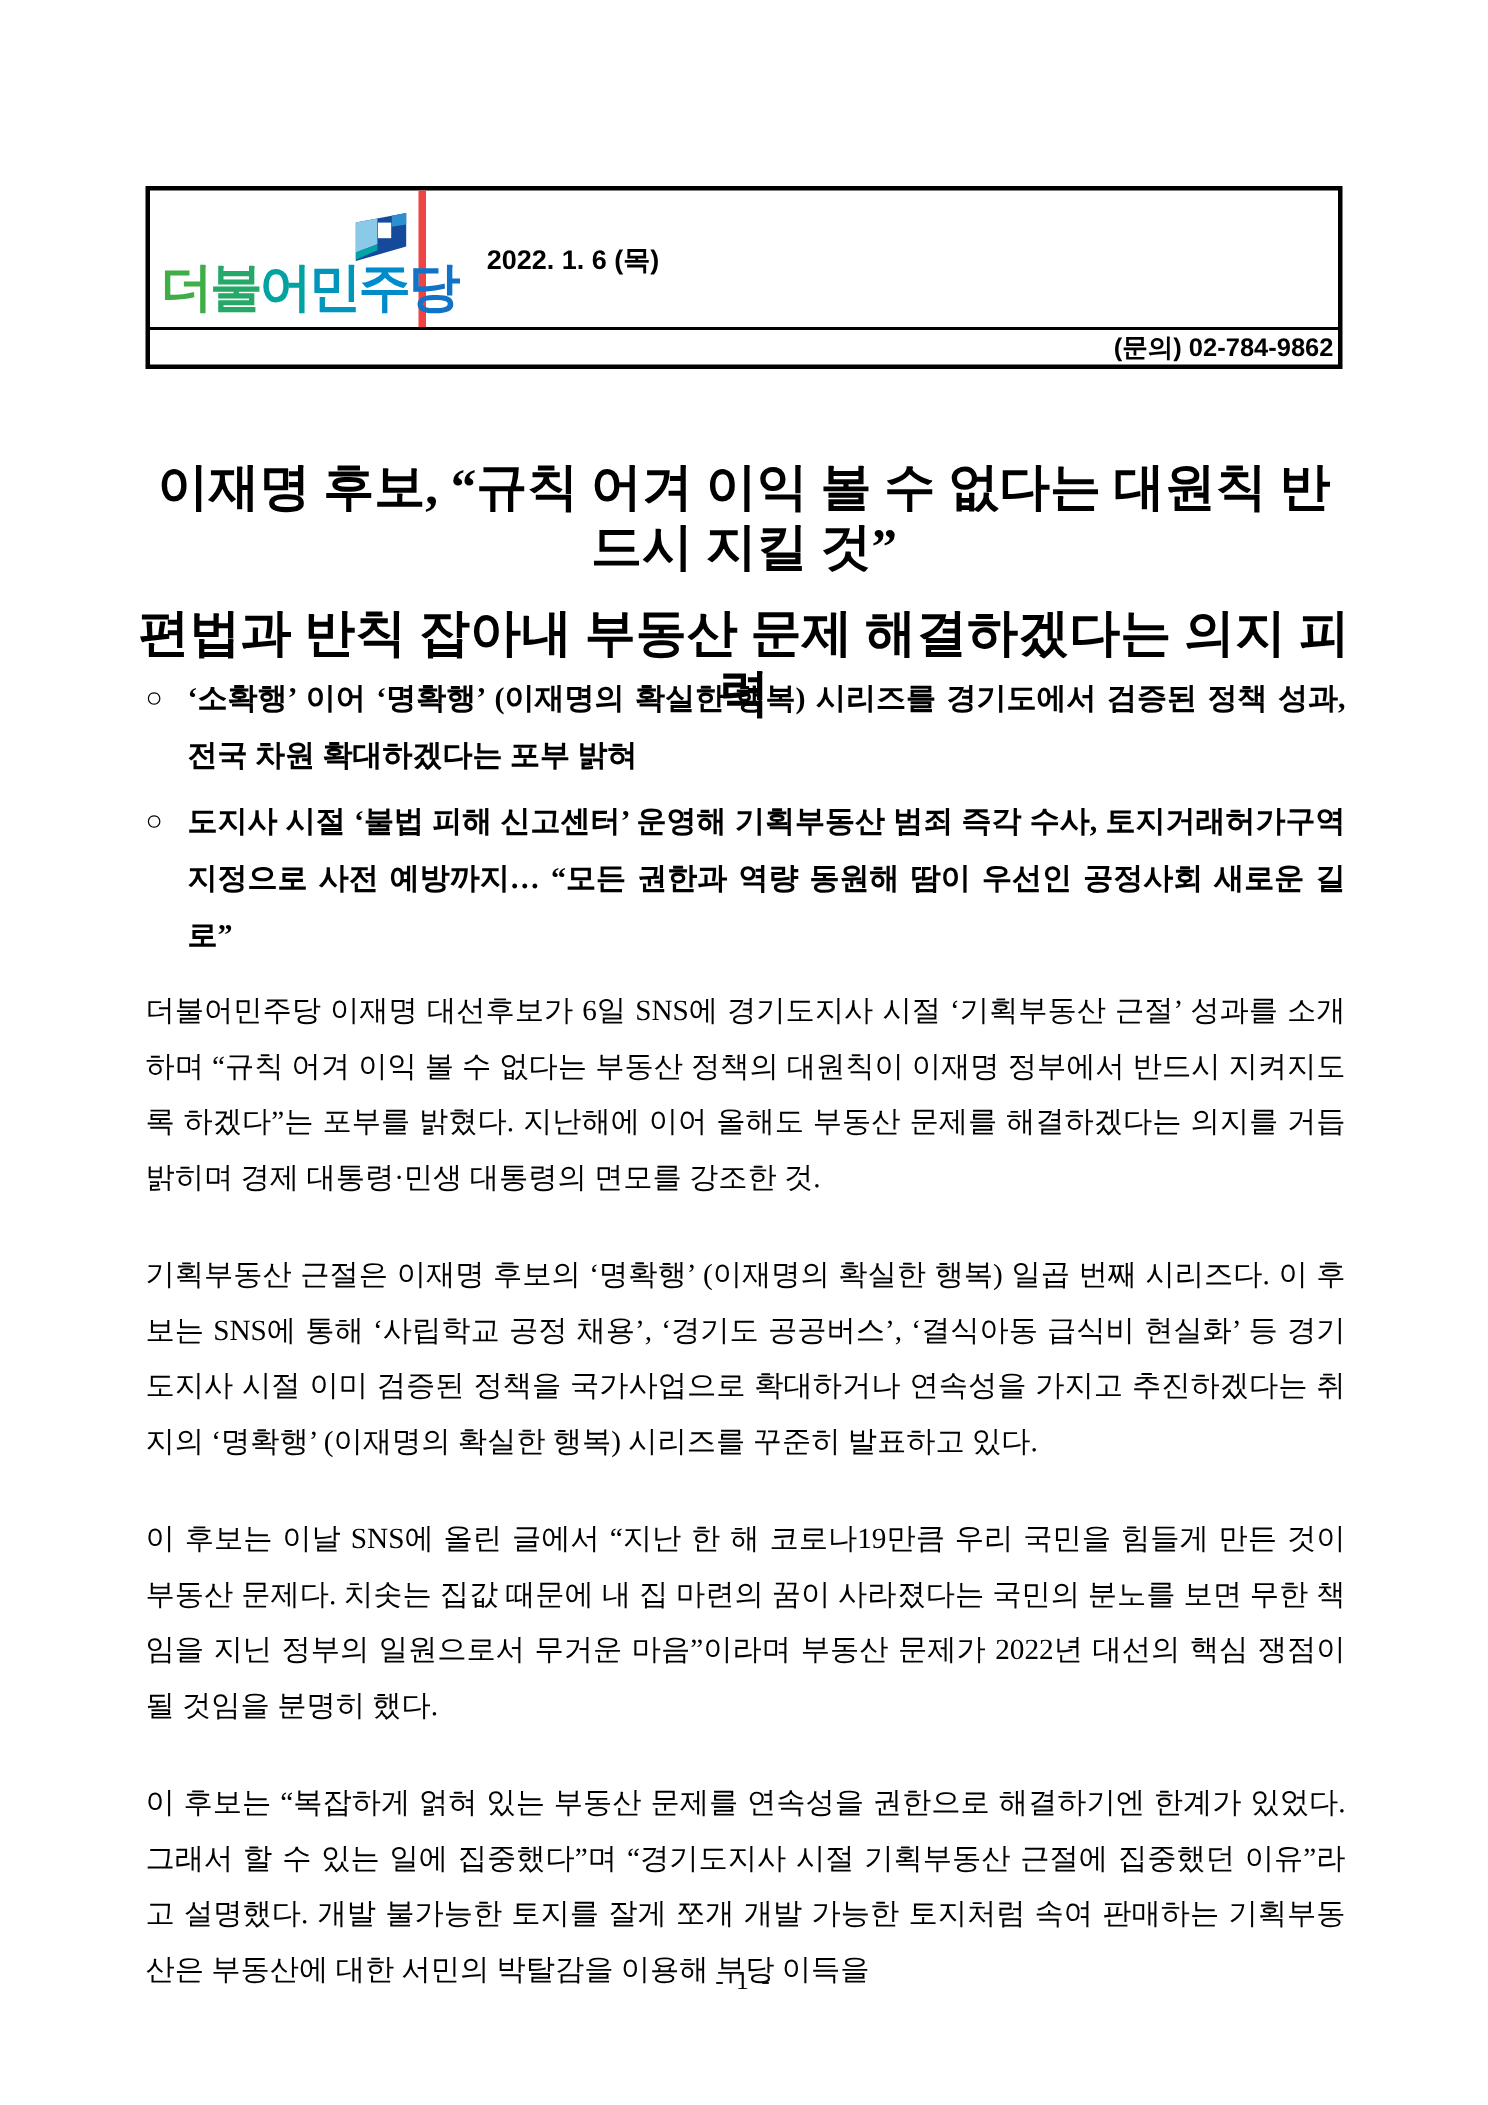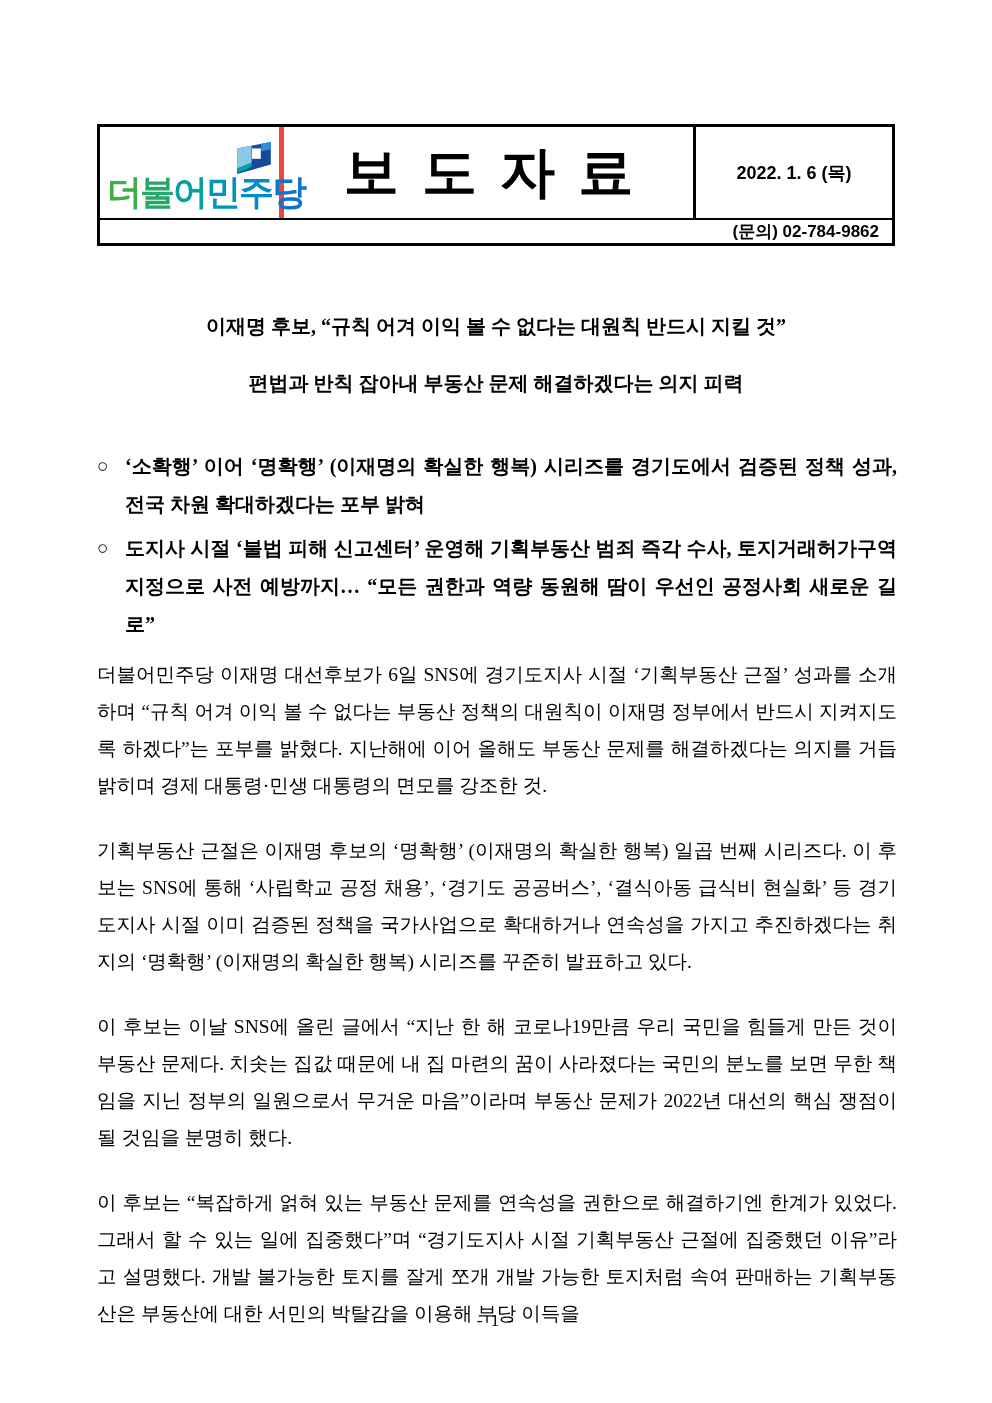--- a/index.html
+++ b/index.html
@@ -46,32 +46,32 @@
   .row2 {
     border-top: 3px solid #000; height: 38px;
     display: flex; align-items: center; justify-content: center;
     font-family: "Liberation Sans", "DejaVu Sans", sans-serif;
     font-weight: 700; font-size: 20px; letter-spacing: -0.5px;
     white-space: nowrap;
   }
   .row3 {
     border-top: 2px solid #000; height: 25px;
     display: flex; align-items: center; justify-content: flex-end;
-    padding-right: 13px;
+    padding-right: 3px;
     font-family: "Liberation Sans", "DejaVu Sans", sans-serif;
     font-weight: 700; font-size: 17px;
   }
 
   
   .title-block {
     position: absolute; left: 90px; top: 306px; width: 812px;
     text-align: center;
   }
   .title-block h1, .title-block h2 {
-    font-size: 20px; line-height: 40px; font-weight: 700;
+    font-size: 34px; line-height: 40px; font-weight: 700;
     font-family: "Liberation Serif", "DejaVu Serif", serif;
   }
   .title-block h1 { margin-bottom: 17px; }
 
   
   .summary {
     position: absolute; left: 97px; top: 447px; width: 800px;
     font-weight: 700; font-size: 20px;
   }
   .bullet-item { display: flex; margin-bottom: 6px; }
@@ -109,21 +109,20 @@
           <path d="M4,13 L46,5 L46,33 L4,45 Z" fill="#15499C"></path>
           <path d="M4,13 L22,9.6 L22,31 L4,38 Z" fill="#8BC9E9"></path>
           <path d="M4,38 L22,31 L22,36 L4,44 Z" fill="#00A5A8"></path>
           <path d="M34,7.3 L46,5 L46,14.5 L34,16.5 Z" fill="#2B8FD0"></path>
           <rect x="22.5" y="13" width="11" height="13" fill="#FFFFFF"></rect>
         </svg>
         <div class="wordmark">
           <span class="c0">더</span><span class="c1">불</span><span class="c2">어</span><span class="c3">민</span><span class="c4">주</span><span class="c5">당</span>
         </div>
       </div>
-      <div class="type-cell">보도자료</div>
       <div class="date-cell">2022. 1. 6 (목)</div>
     </div>
     <div class="row3">(문의) 02-784-9862</div>
   </header>
 
   <section class="title-block">
     <h1>이재명 후보, “규칙 어겨 이익 볼 수 없다는 대원칙 반드시 지킬 것”</h1>
     <h2>편법과 반칙 잡아내 부동산 문제 해결하겠다는 의지 피력</h2>
   </section>
 

